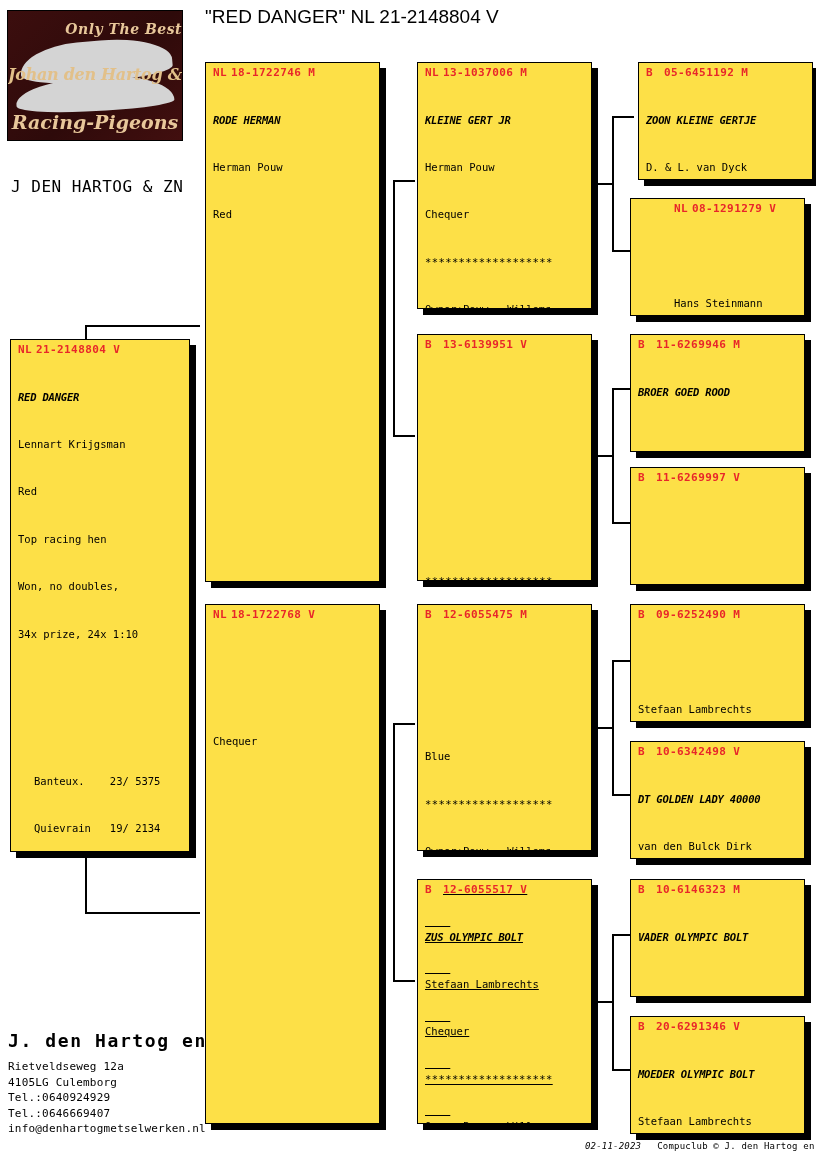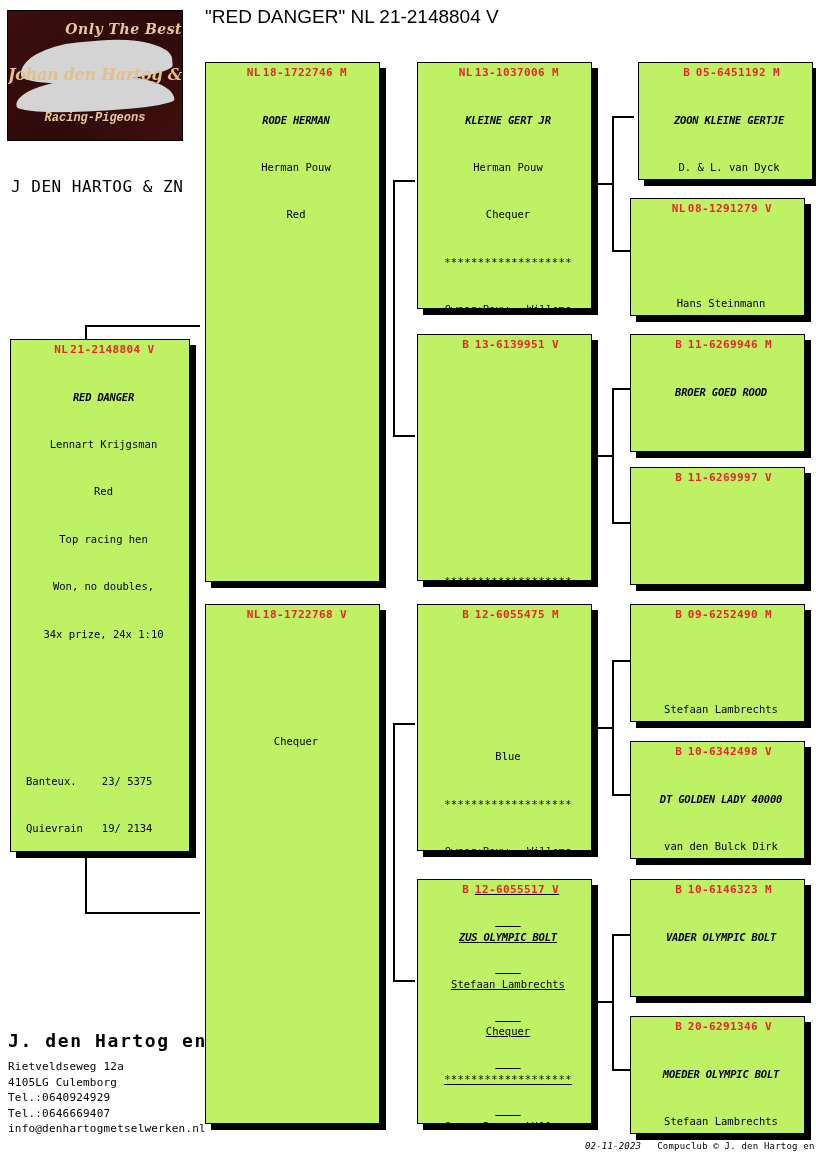--- a/index.html
+++ b/index.html
@@ -45,21 +45,21 @@
     left: 0; right: 0;
     text-align: center;
     color: #e8c79a;
     font-family: "DejaVu Serif","Liberation Serif",serif;
     font-style: italic;
     font-weight: bold;
     white-space: nowrap;
   }
   #logo .lg-top { top: 10px; font-size: 14px; letter-spacing: .5px; text-align: right; }
   #logo .lg-mid { top: 54px; font-size: 16px; color: #e2c089; letter-spacing: -.3px;}
-  #logo .lg-bot { top: 100px; font-size: 12px; font-family: Liberation Mono, monospace; }
+  #logo .lg-bot { top: 100px; font-size: 19px; }
 
   #maker-line {
     position: absolute;
     left: 11px; top: 177px;
     font-size: 16px;
     letter-spacing: 0.5px;
     color: #000;
     white-space: nowrap;
   }
 
@@ -98,26 +98,25 @@
     font-size: 9px;
     letter-spacing: .2px;
     white-space: nowrap;
     color: #000;
   }
   #copyright .cdate { margin-right: 16px; font-style: italic; }
 
   
   .pbox {
     position: absolute;
-    background: #bef264;
+    background: #fde047;
     border: 1.5px solid #000;
     box-sizing: border-box;
     box-shadow: 6px 6px 0 0 #000;
     overflow: hidden;
-    text-align: center;
   }
   .pbox .ring {
     color: #e8262a;
     font-size: 11px;
     font-weight: bold;
     letter-spacing: .4px;
     white-space: nowrap;
     padding: 3px 0 2px 7px;
   }
   .pbox .ring .cc { display:inline-block; min-width: 18px; }
@@ -209,21 +208,21 @@
 <div class="pbox" style="left:10px; top:339px; width:180px; height:513px;">
   <div class="ring"><span class="cc">NL</span><span>21-2148804 V</span></div>
   <div class="body">
     <span class="row nm">RED DANGER</span>
     <span class="row">Lennart Krijgsman</span>
     <span class="row">Red</span>
     <span class="row">Top racing hen</span>
     <span class="row">Won, no doubles,</span>
     <span class="row">34x prize, 24x 1:10</span>
   </div>
-  <div class="body" style="position:absolute; top:402px; left:8px;">
+  <div class="body" style="position:absolute; top:402px; left:16px;">
     <span class="row">Banteux.    23/ 5375</span>
     <span class="row">Quievrain   19/ 2134</span>
     
     
     
   </div>
 </div>
 
 <div class="pbox" style="left:205px; top:62px; width:175px; height:520px;">
   <div class="ring"><span class="cc">NL</span><span>18-1722746 M</span></div>
@@ -322,21 +321,21 @@
   <div class="ring"><span class="cc">B</span><span>05-6451192 M</span></div>
   <div class="body">
     <span class="row nm">ZOON KLEINE GERTJE</span>
     <span class="row">D. &amp; L. van Dyck</span>
     
     
     
   </div>
 </div>
 
-<div class="pbox" style="left:630px; top:198px; width:175px; height:118px;">
+<div class="pbox" style="left:630px; top:198px; width:175px; height:118px;padding-left:36px;">
   <div class="ring"><span class="cc">NL</span><span>08-1291279 V</span></div>
   <div class="body">
     <span class="blank"></span>
     <span class="row">Hans Steinmann</span>
     
     
     
   </div>
 </div>
 

